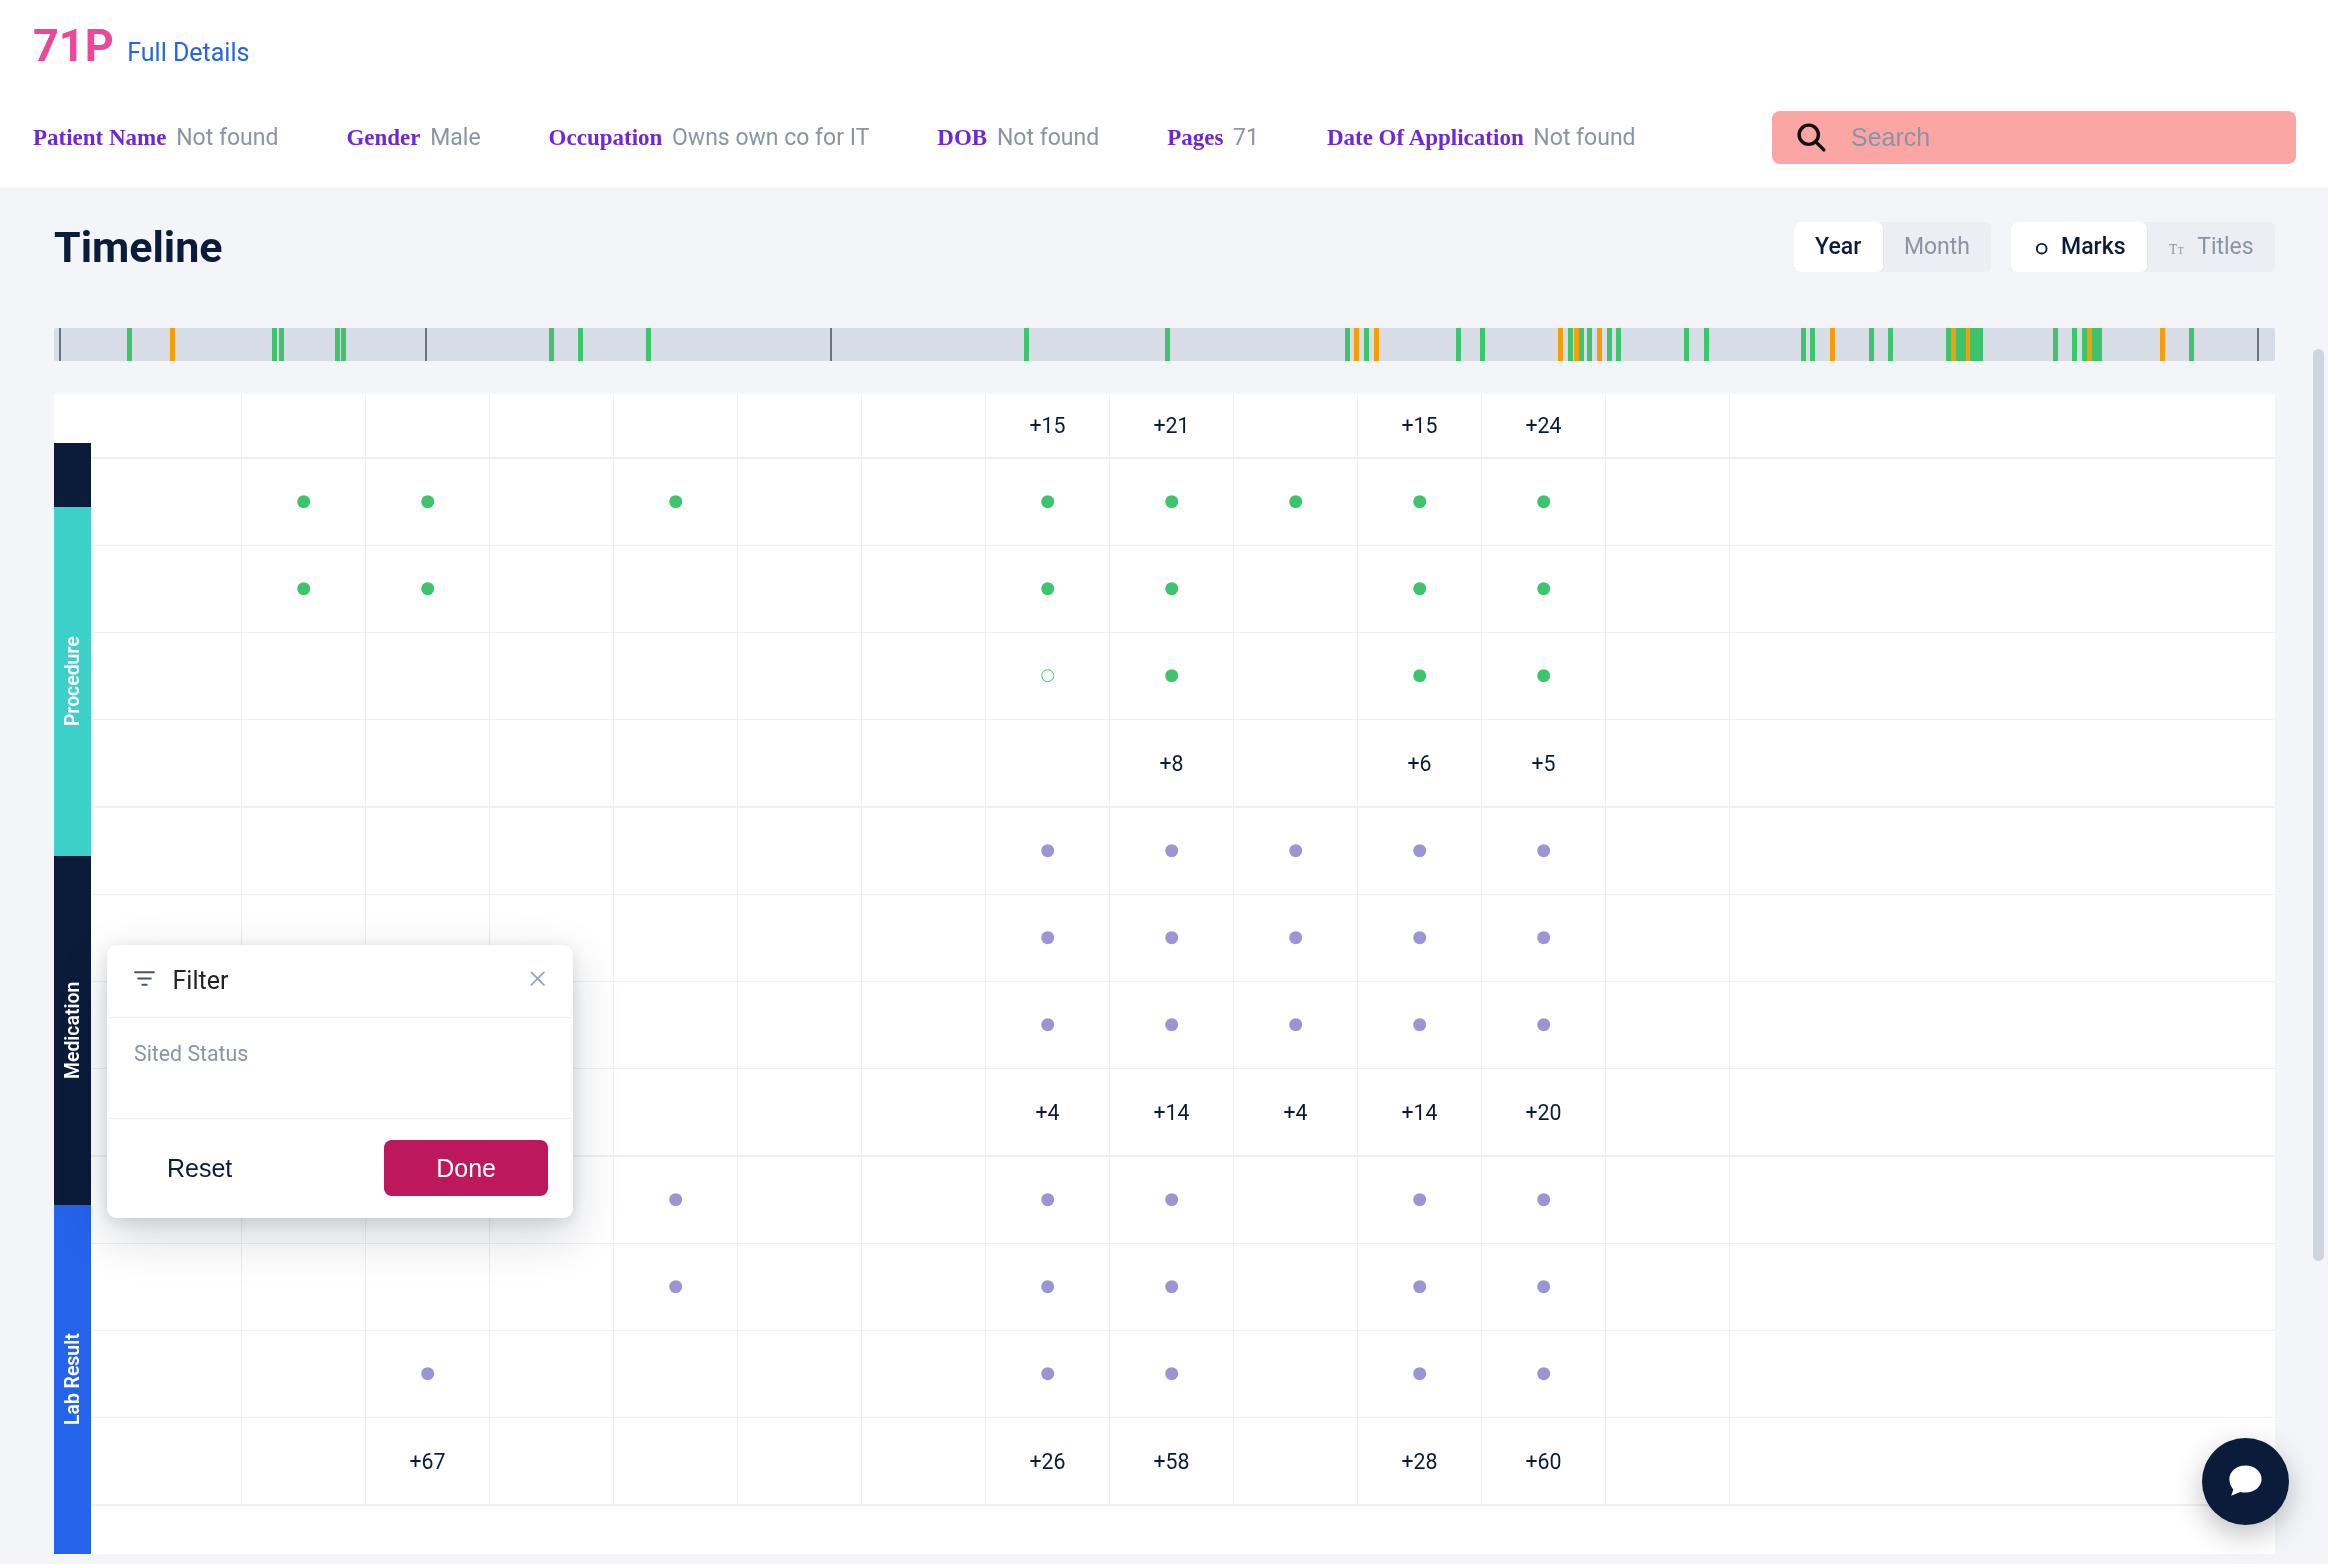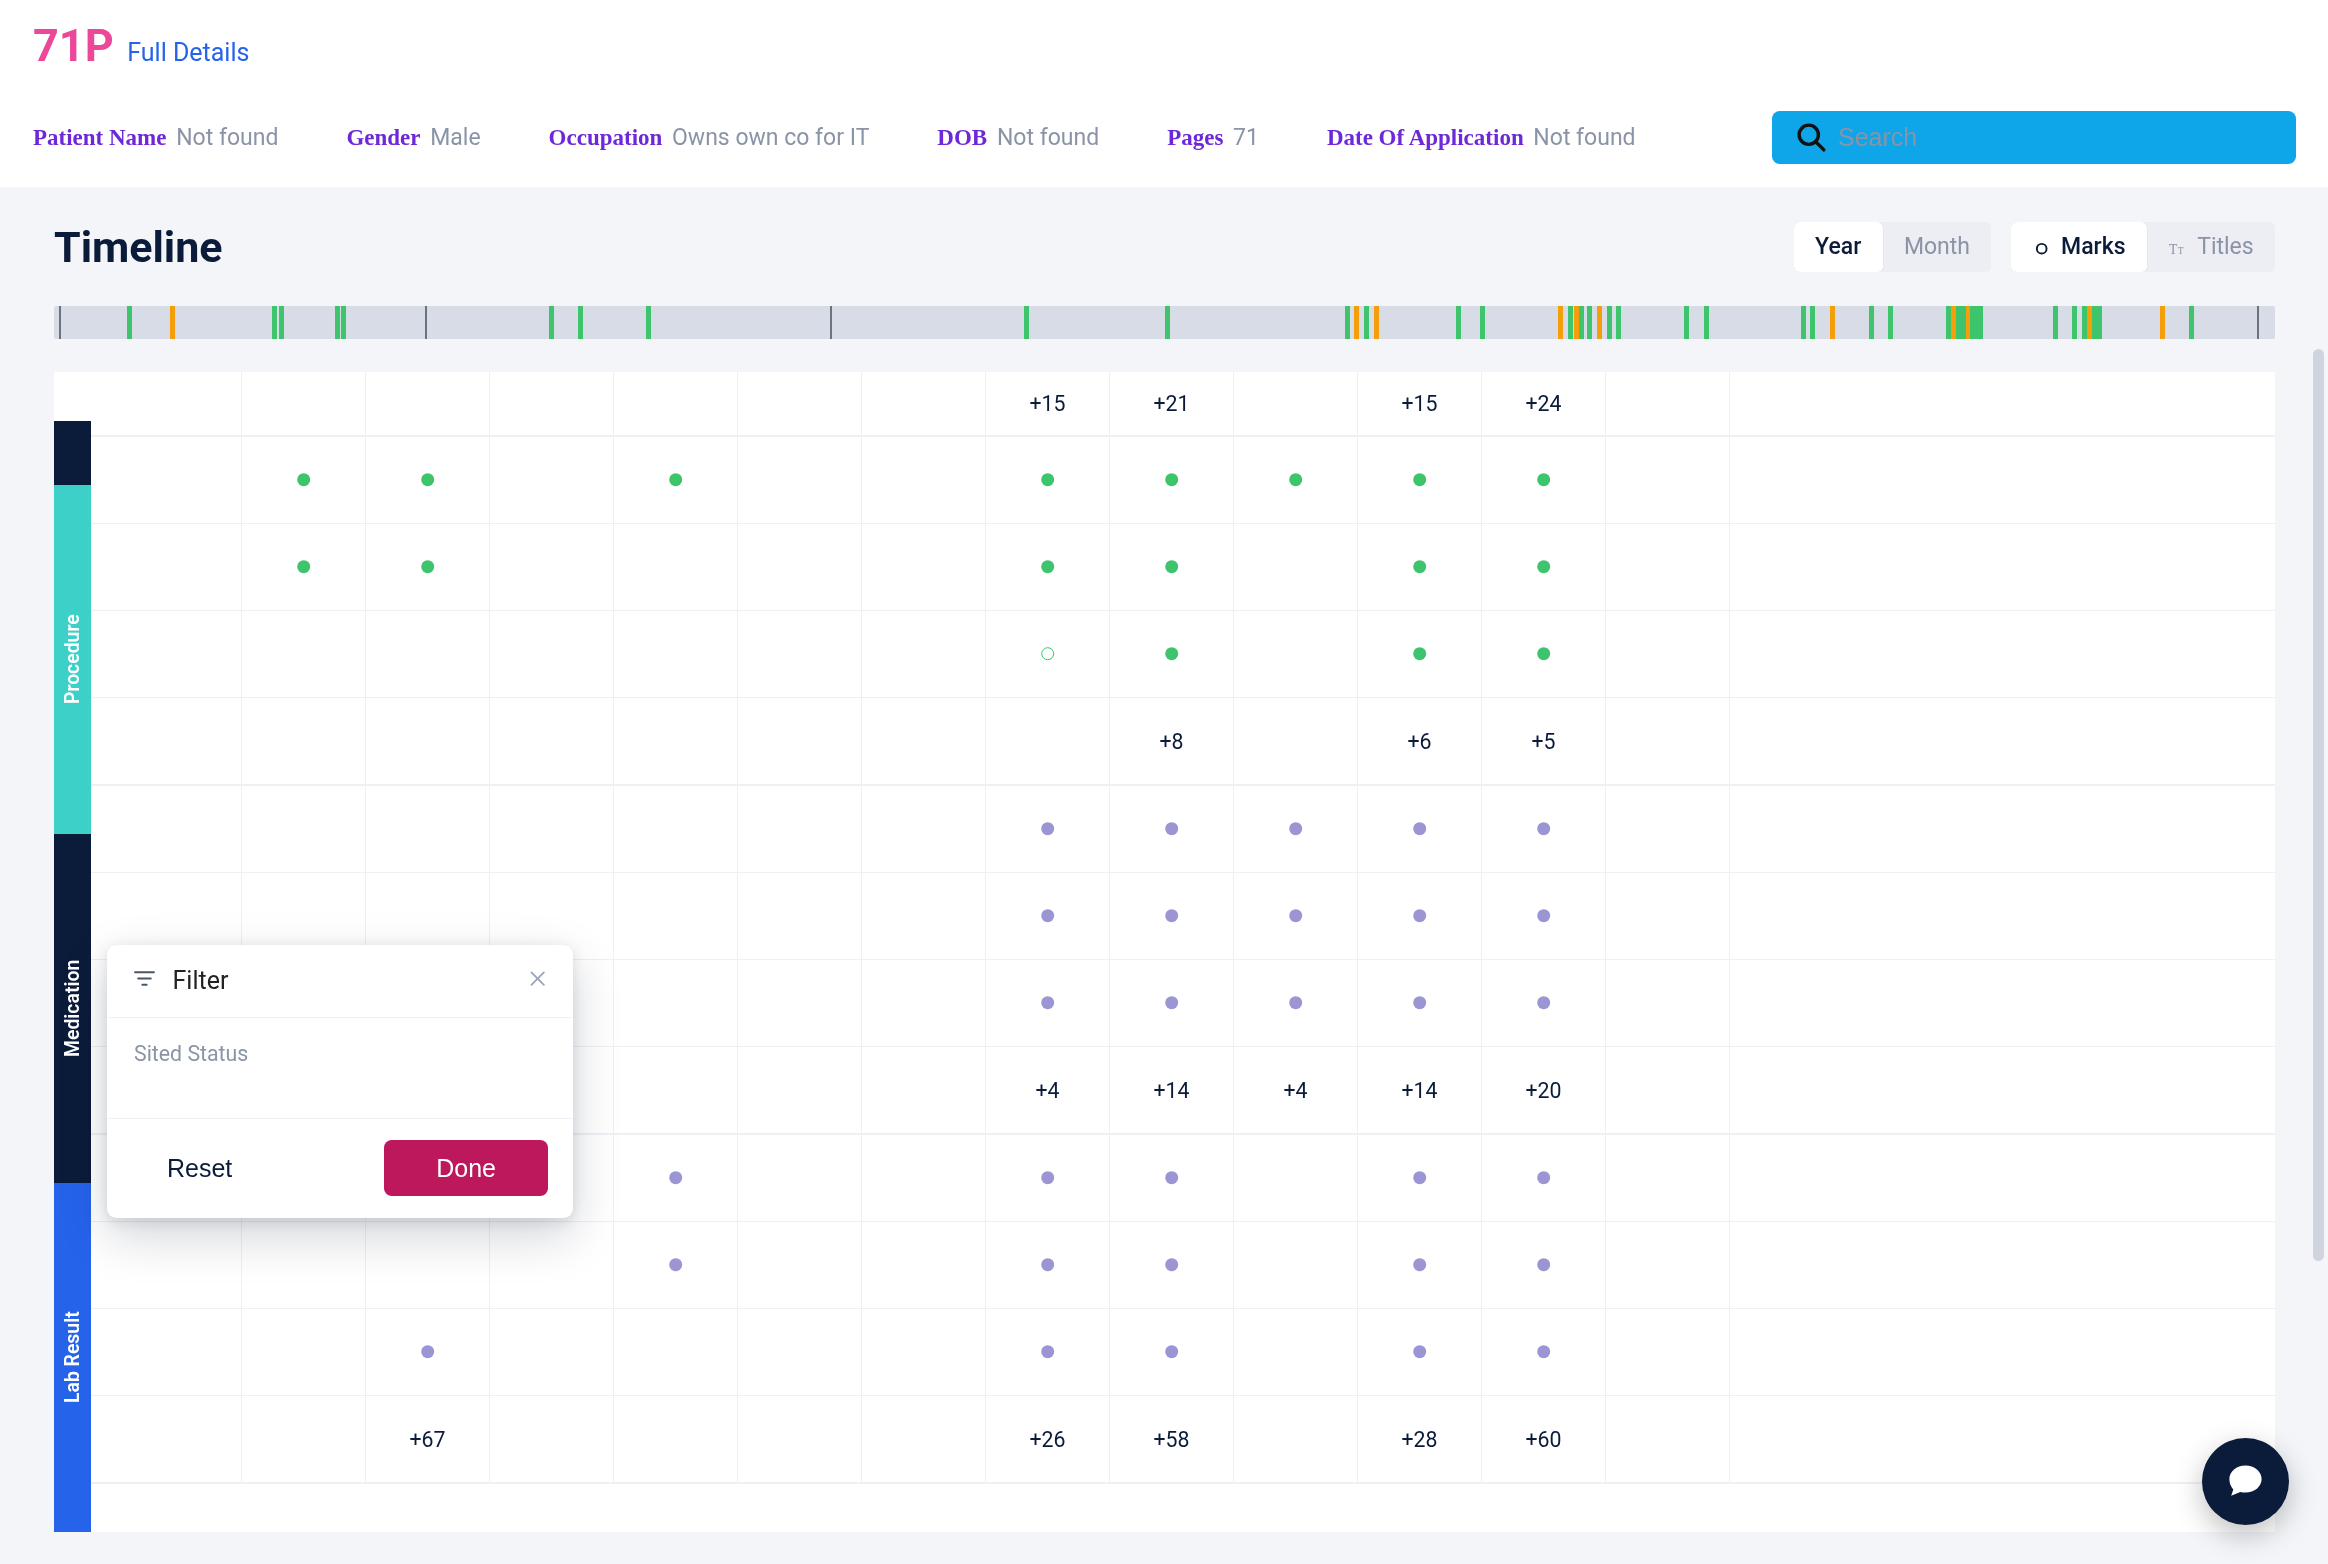--- a/index.html
+++ b/index.html
@@ -49,24 +49,24 @@
     color: #6d28d9;
     font-family: Liberation Serif, serif;
   }
   .info-value {
     color: #8a94a6;
   }
   .search-wrap {
     margin-left: auto;
     display: flex;
     align-items: center;
-    background: #0ea5e9;
+    background: #fca5a5;
     border-radius: 7.8px;
     padding: 9.7px 23px;
-    gap: 10px;
+    gap: 23px;
     width: 524px;
   }
   .search-wrap input {
     border: none;
     background: transparent;
     font-size: 25px;
     outline: none;
     color: #333;
     flex: 1;
   }
@@ -75,21 +75,21 @@
     width: 33px; height: 33px;
   }
 
   .content {
     padding: 35px 54px 0 54px;
   }
   .content-header {
     display: flex;
     align-items: center;
     justify-content: space-between;
-    margin-bottom: 34px;
+    margin-bottom: 56px;
   }
   .timeline-title {
     font-size: 43px;
     font-weight: 700;
     color: #0b1b3a;
   }
   .header-controls {
     display: flex;
     gap: 19.4px;
   }

